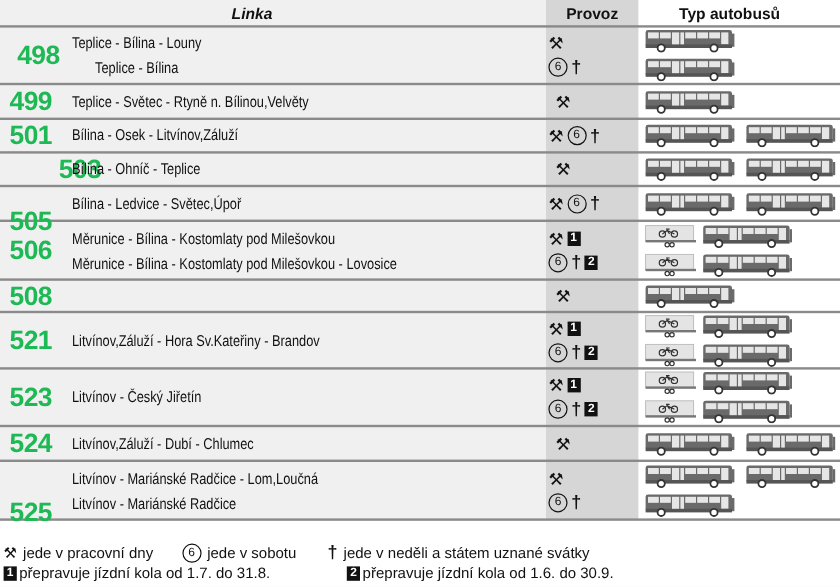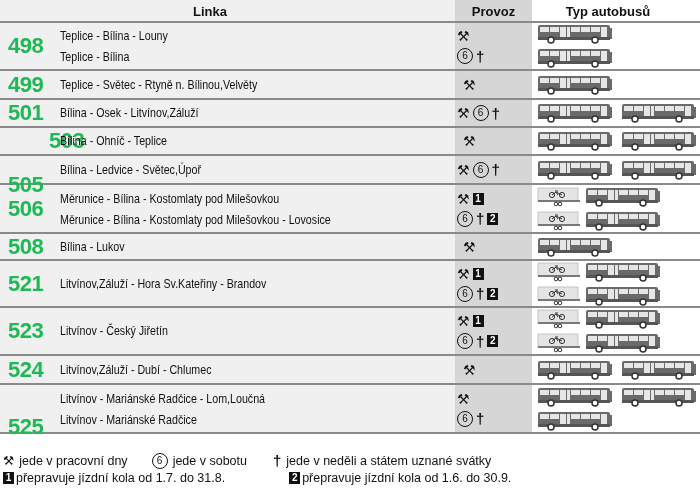--- a/index.html
+++ b/index.html
@@ -27,38 +27,38 @@
   .legend .lrow { display:flex; align-items:center; height:17px; }
   .legend .item { display:inline-flex; align-items:center; gap:5px; }
 </style>
 </head>
 <body>
 
 <div class="table">
   <div class="bg-linka"></div>
   <div class="bg-provoz"></div>
 
-  <div class="hdr" style="left:0;width:420px;">Linka</div>
+  <div class="hdr" style="left:0;width:420px;font-style:italic;">Linka</div>
   <div class="hdr" style="left:455px;width:77px;">Provoz</div>
   <div class="hdr" style="left:532px;width:152px;">Typ autobusů</div>
 
   <div id="rows">
       <div class="hline" style="top: 21px;"></div>
       <div class="hline" style="top: 69px;"></div>
       <div class="hline" style="top: 98px;"></div>
       <div class="hline" style="top: 126px;"></div>
       <div class="hline" style="top: 154px;"></div>
       <div class="hline" style="top: 183px;"></div>
       <div class="hline" style="top: 232px;"></div>
       <div class="hline" style="top: 259px;"></div>
       <div class="hline" style="top: 306px;"></div>
       <div class="hline" style="top: 354px;"></div>
       <div class="hline" style="top: 383px;"></div>
       <div class="hline" style="top: 432px;"></div>
-      <div class="row" style="top: 23px; height: 46px;">
+      <div class="row" style="top: 23px; height: 46px; text-align: center;">
         <div class="num" style="top: 10px;">498</div>
         <div class="route" style="top: 2px;">
           <span style="height: 21px; line-height: 21px;">Teplice - Bílina - Louny</span>
           <span style="height: 21px; line-height: 21px;">Teplice - Bílina</span>
         </div>
         <div class="prov" style="top: 3px;">
           <div class="line">
             <span class="sym">⚒</span>
           </div>
           <div class="line">
@@ -339,23 +339,20 @@
               <rect x="64" y="3" width="6" height="10" fill="#e6e6e6"></rect>
               <rect x="1" y="13" width="72" height="3" fill="#555"></rect>
               <circle cx="14" cy="16" r="3" fill="#fff" stroke="#333" stroke-width="1.5"></circle>
               <circle cx="58" cy="16" r="3" fill="#fff" stroke="#333" stroke-width="1.5"></circle>
             </svg>
           </div>
         </div>
       </div>
       <div class="row" style="top: 234px; height: 25px;">
         <div class="num" style="top: -0.5px;">508</div>
-        <div class="route" style="top: 2.5px;">
-          <span style="height: 20px; line-height: 20px;">Bílina - Lukov</span>
-        </div>
         <div class="prov" style="top: 2.5px; left: 463px;">
           <div class="line">
             <span class="sym">⚒</span>
           </div>
         </div>
         <div class="buses" style="top: 2px;">
           <div class="bus-line">
             <svg class="bus" viewBox="0 0 76 20">
               <rect x="1" y="1" width="72" height="14" rx="2" fill="#6a6a6a"></rect>
               <rect x="73" y="4" width="2" height="11" fill="#6a6a6a"></rect>

